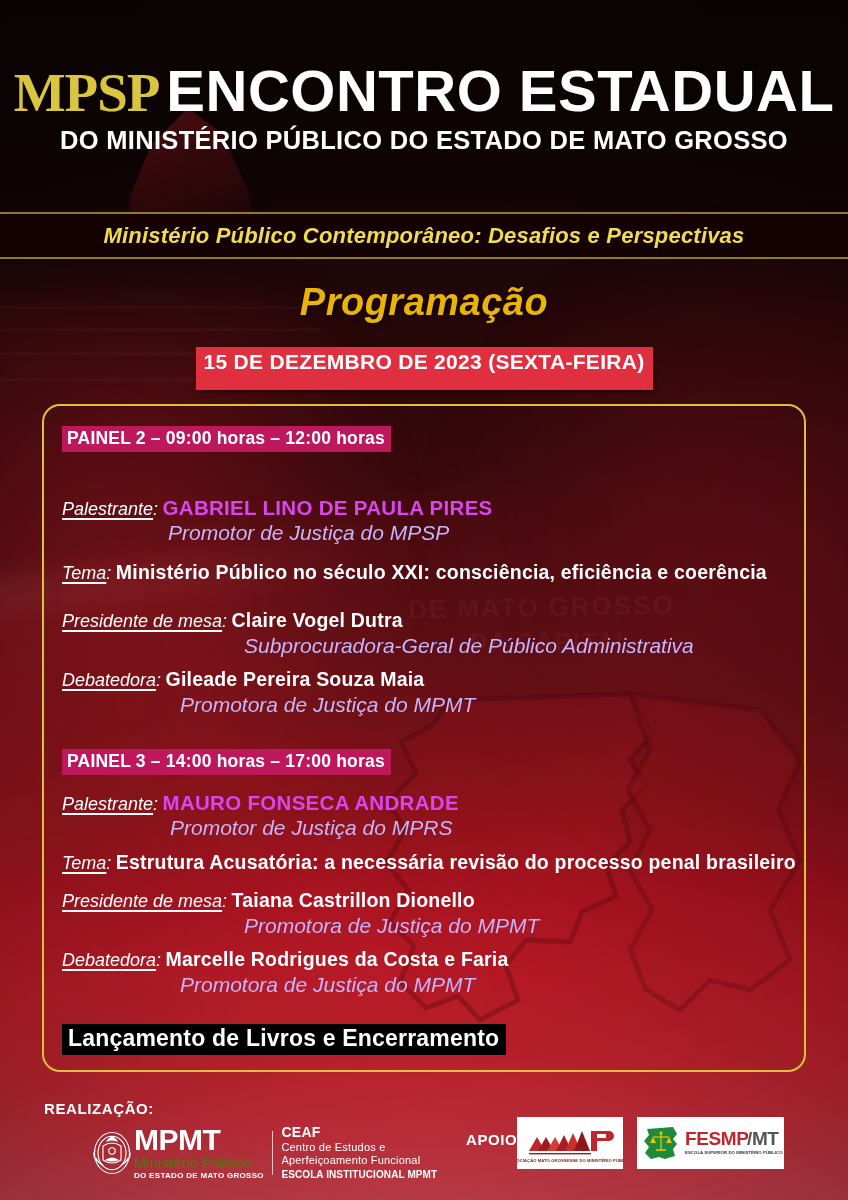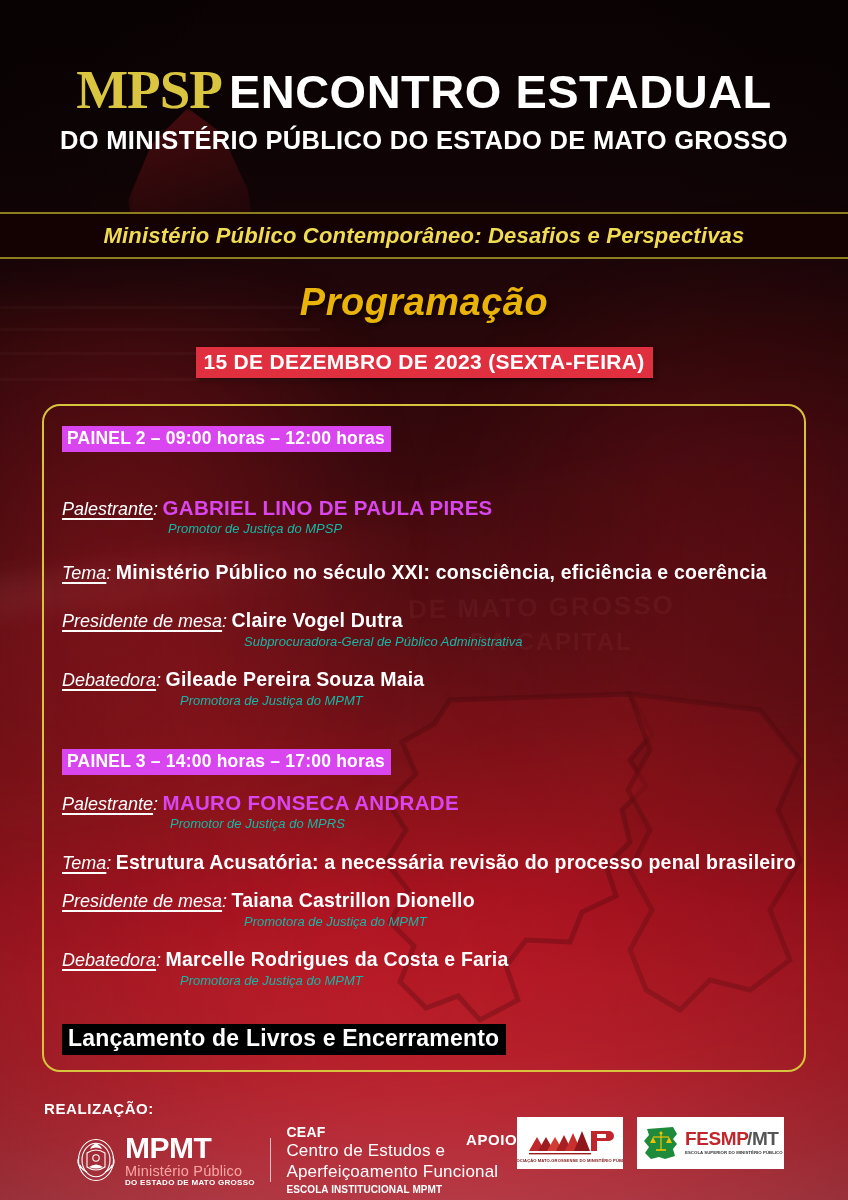--- a/index.html
+++ b/index.html
@@ -148,21 +148,21 @@
     font-family: "Liberation Serif", serif;
     font-weight: bold;
     font-size: 55px;
     color: #d9c53f;
     letter-spacing: -1px;
     vertical-align: baseline;
   }
   .title-rest {
     font-family: "Liberation Sans", sans-serif;
     font-weight: bold;
-    font-size: 47px;
+    font-size: 58px;
     color: #ffffff;
     letter-spacing: 0.5px;
     margin-left: 7px;
   }
   .title-sub {
     position: absolute;
     left: 0; top: 126px;
     width: 848px;
     text-align: center;
     font-weight: bold;
@@ -216,21 +216,21 @@
     text-align: center;
     z-index: 6;
   }
   .date-badge {
     display: inline-block;
     background: #e03040;
     color: #ffffff;
     font-weight: bold;
     font-size: 21px;
     letter-spacing: 0.3px;
-    padding: 3px 8px 4px 8px;
+    padding: 3px 8px 16px 8px;
     white-space: nowrap;
     box-shadow: 2px 2px 4px rgba(0,0,0,0.45);
   }
 
   
   .panel {
     position: absolute;
     left: 42px; top: 404px;
     width: 764px; height: 668px;
     border: 2px solid #d8c43c;
@@ -241,21 +241,21 @@
   .panel-inner {
     position: absolute;
     left: 0; top: 0;
     width: 764px; height: 668px;
   }
 
   .block { position: absolute; left: 18px; }
 
   .panel-head {
     display: inline-block;
-    background: #d946ef;
+    background: #be185d;
     color: #ffffff;
     font-weight: bold;
     font-size: 17.5px;
     letter-spacing: 0.2px;
     padding: 2px 6px 3px 5px;
     white-space: nowrap;
   }
 
   .row { position: absolute; left: 18px; white-space: nowrap; }
 
@@ -280,22 +280,22 @@
   }
   .val-caps {
     font-weight: bold;
     font-size: 20.5px;
     color: #d946ef;
     letter-spacing: 0.3px;
   }
   .sub-role {
     position: absolute;
     font-style: italic;
-    font-size: 13px;
-    color: #14b8a6;
+    font-size: 21px;
+    color: #c4b5fd;
     white-space: nowrap;
   }
 
   .closing {
     position: absolute;
     left: 18px;
     display: inline-block;
     background: #000000;
     color: #ffffff;
     font-weight: bold;
@@ -318,38 +318,37 @@
     font-size: 15px;
     color: #ffffff;
     letter-spacing: 0.6px;
   }
   .foot-label.realizacao { left: 44px; top: 14px; }
   .foot-label.apoio { left: 466px; top: 14px; margin-top: 31px; }
 
   
   .mpmt {
     position: absolute;
-    left: 74px; top: 38px;
+    left: 90px; top: 38px;
     display: flex;
     align-items: center;
-    gap: 7px;
   }
   .crest { width: 44px; height: 46px; flex: 0 0 auto; }
   .crest svg { width: 100%; height: 100%; display: block; }
   .mpmt-text { line-height: 1; }
   .mpmt-acr {
     font-weight: bold;
     font-size: 30px;
     color: #ffffff;
     letter-spacing: -0.5px;
     display: block;
   }
   .mpmt-l2 {
     font-size: 14.5px;
-    color: #fca5a5;
+    color: #4d7c0f;
     display: block;
     margin-top: 1px;
     letter-spacing: 0.2px;
   }
   .mpmt-l3 {
     font-weight: bold;
     font-size: 8px;
     color: #ffffff;
     display: block;
     margin-top: 1px;
@@ -364,21 +363,21 @@
   }
   .ceaf { line-height: 1.22; }
   .ceaf-t {
     font-weight: bold;
     font-size: 14px;
     color: #ffffff;
     display: block;
     letter-spacing: 0.3px;
   }
   .ceaf-l {
-    font-size: 17px;
+    font-size: 11px;
     color: #ffffff;
     display: block;
     letter-spacing: 0.2px;
   }
   .ceaf-b {
     font-weight: bold;
     font-size: 10px;
     color: #ffffff;
     display: block;
     letter-spacing: 0.1px;

